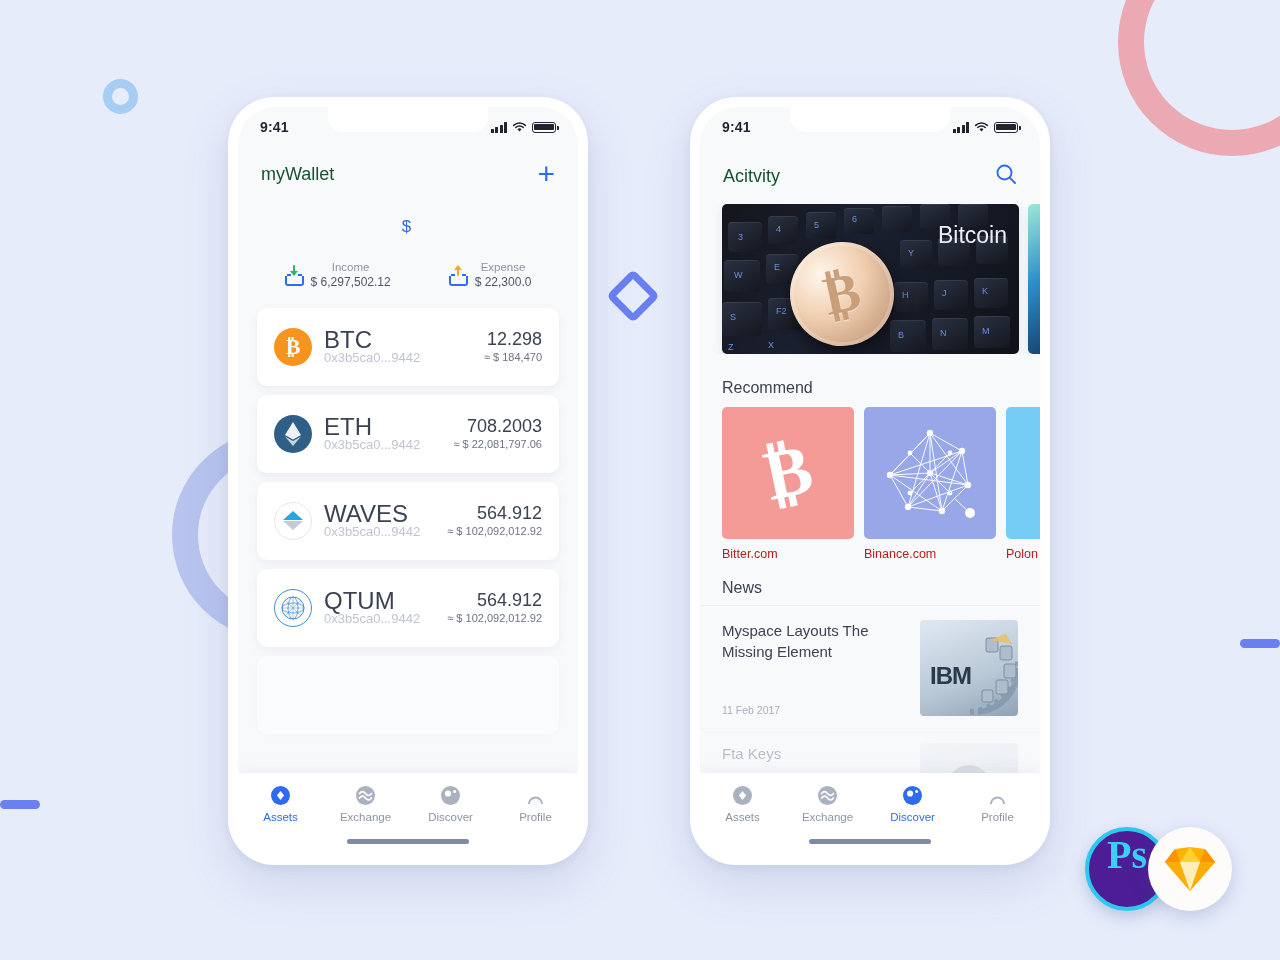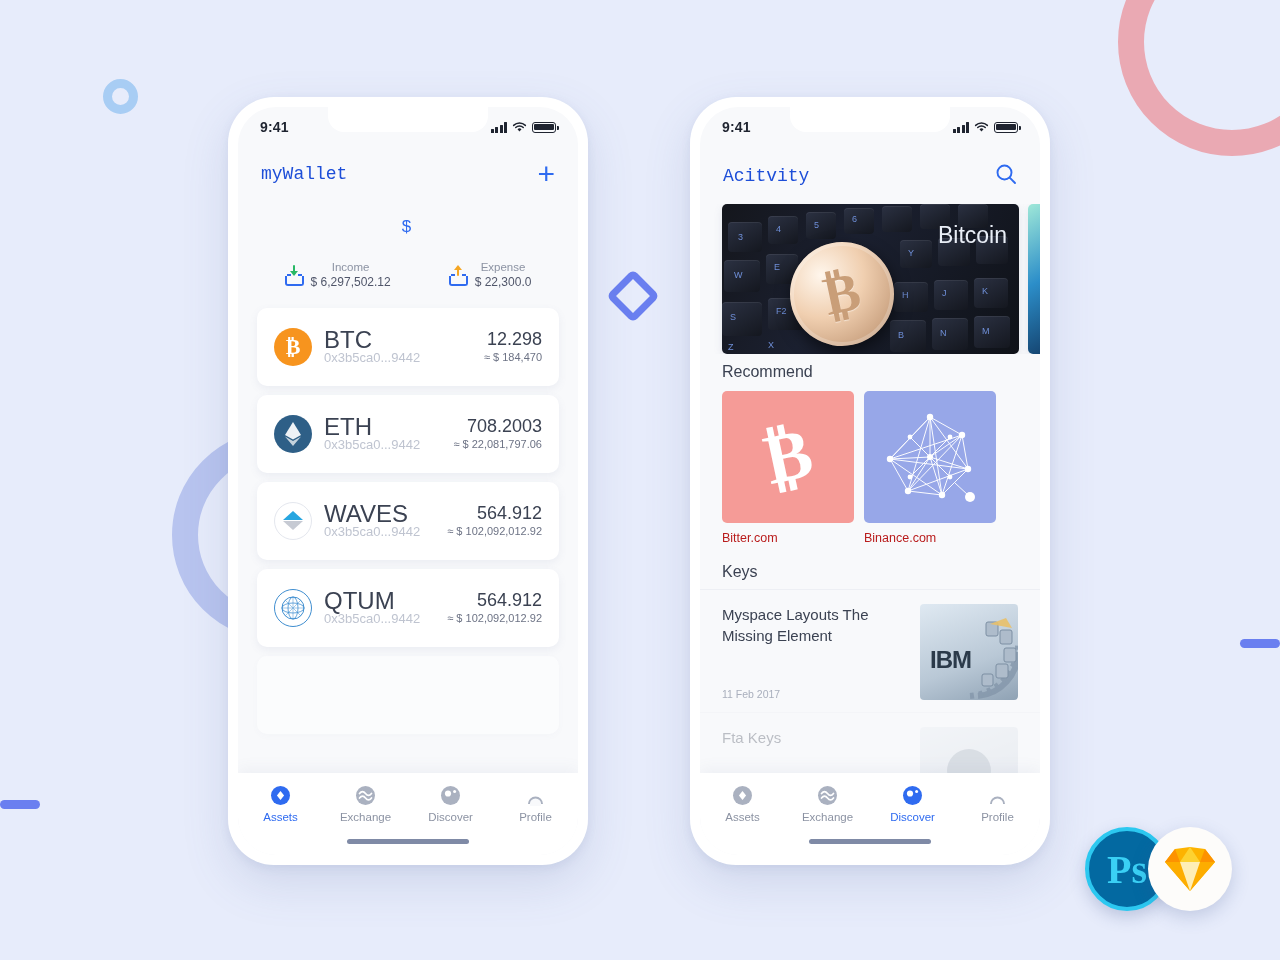--- a/index.html
+++ b/index.html
@@ -75,21 +75,21 @@
     position: relative; padding: 1.3px;
   }
   .battery::after{content:"";position:absolute;right:-3.5px;top:3px;width:2px;height:4px;background:#1f2430;border-radius:0 1px 1px 0}
   .battery i { display:block; width:100%; height:100%; background:#1f2430; border-radius:1px; }
 
   
   .page-head {
     display: flex; align-items: center; justify-content: space-between;
     padding: 16px 23px 0 23px;
   }
-  .page-title { font-size: 18px; color: #1d4ed8; font-family: Liberation Mono, monospace; }
+  .page-title { font-size: 18px; color: #14532d; }
   .plus-btn { font-size: 30px; color: #2f6bf0; line-height: 22px; font-weight: 300; cursor: pointer; }
   .search-ico { cursor: pointer; }
 
   
   .balance-wrap { text-align: center; margin-top: 22px; position: relative; }
   .balance {
     display: inline-flex; align-items: flex-start; justify-content: center;
     position: relative; padding: 2px 12px 10px 12px;
   }
   .balance .cur { font-size: 17px; color: #2f6bf0; margin-top: 8px; margin-right: 3px; }
@@ -177,21 +177,21 @@
     border-radius:50%;
     background: radial-gradient(circle at 34% 28%, #fff6ec 0%, #f0cfb0 42%, #cfa887 74%, #b18c6c 100%);
     box-shadow:0 6px 16px rgba(0,0,0,.55), inset 0 0 0 4px rgba(255,255,255,.22);
     display:flex; align-items:center; justify-content:center;
     transform: rotate(-12deg);
   }
   .btc-coin span { font-size:54px; font-weight:bold; color:#c99e78; font-family:"Liberation Serif",serif; text-shadow:0 1px 1px rgba(255,255,255,.5); }
   .banner-word { position:absolute; right:12px; top:18px; font-size:23px; color:#e9eef6; }
   .teal-bg { position:absolute; inset:0; background: linear-gradient(150deg,#9fe8d8 0%, #2c8ec9 45%, #0d2b52 100%); }
 
-  .sec-title { font-size:16px; color:#3b4252; padding:9px 22px 0 22px; }
+  .sec-title { font-size:16px; color:#3b4252; padding:25px 22px 0 22px; }
   .rec-row { display:flex; gap:10px; padding:10px 0 0 22px; overflow:hidden; }
   .rec { flex:none; }
   .rec-tile { width:132px; height:132px; border-radius:5px; display:flex; align-items:center; justify-content:center; }
   .rec-1 { background:#f59b97; }
   .rec-2 { background:#97a7e8; }
   .rec-3 { background:#74cdf4; width:44px; }
   .rec-name { font-size:12.5px; color:#b91c1c; margin-top:8px; }
   .rec-1 .bsym { font-size:70px; font-weight:bold; color:#fff; font-family:"Liberation Serif",serif; transform:rotate(-12deg) }
 
   .news-item {
@@ -512,23 +512,27 @@
                   <circle cx="30" cy="30" r="2.4"></circle>
                 <circle cx="70" cy="30" r="2.4"></circle>
                   <circle cx="70" cy="70" r="2.4"></circle>
                 <circle cx="30" cy="70" r="2.4"></circle>
                   <circle cx="90" cy="90" r="5"></circle>
               </g>
             </svg>
           </div>
           <div class="rec-name">Binance.com</div>
         </div>
-      </div>
-
-      <div class="sec-title" style="padding-top:18px">Keys</div>
+        <div class="rec">
+          <div class="rec-tile rec-3"></div>
+          <div class="rec-name">Polon</div>
+        </div>
+      </div>
+
+      <div class="sec-title" style="padding-top:18px">News</div>
 
       <div class="news-item" style="border-top:1px solid #edeff4; margin-top:8px;">
         <div class="news-text">
           <div class="news-title">Myspace Layouts The Missing Element</div>
           <div class="news-date">11 Feb 2017</div>
         </div>
         <div class="news-thumb">
           <svg width="98" height="96" viewBox="0 0 98 96" style="position:absolute;left:0;top:0">
             <g fill="none" stroke="#8294a8" stroke-width="6" opacity=".75">
               <path d="M58 92 A44 44 0 0 0 98 48"></path>
@@ -597,21 +601,21 @@
               </svg>
           </div>
           <div class="tlabel">Profile</div>
         </div>
         <div class="home-ind"></div>
       </div>
 
     </div>
   </div>
 
-  <div style="position:absolute;left:1085px;top:827px;width:84px;height:84px;border-radius:50%;background:#0369a1;border:4px solid #2cc8f0;display:flex;align-items:center;justify-content:center;box-shadow:0 6px 16px rgba(60,80,140,.25)">
+  <div style="position:absolute;left:1085px;top:827px;width:84px;height:84px;border-radius:50%;background:#4c1d95;border:4px solid #2cc8f0;display:flex;align-items:flex-start;justify-content:center;box-shadow:0 6px 16px rgba(60,80,140,.25)">
     <span style="font-size:40px;font-weight:bold;color:#3ad0f5;font-family:'Liberation Serif',serif">Ps</span>
   </div>
   <div style="position:absolute;left:1148px;top:827px;width:84px;height:84px;border-radius:50%;background:#fdfcfa;display:flex;align-items:center;justify-content:center;box-shadow:0 6px 18px rgba(60,80,140,.22)">
     <svg width="52" height="46" viewBox="0 0 52 46">
       <path d="M11 3 26 1 41 3 51 16 26 45 1 16z" fill="#fdb300"></path>
       <path d="M11 3 16 16 1 16z" fill="#fd9200"></path>
       <path d="M41 3 36 16 51 16z" fill="#fd9200"></path>
       <path d="M16 16 26 1 36 16z" fill="#fdd231"></path>
       <path d="M1 16 16 16 26 45z" fill="#fdad00"></path>
       <path d="M51 16 36 16 26 45z" fill="#fdad00"></path>

